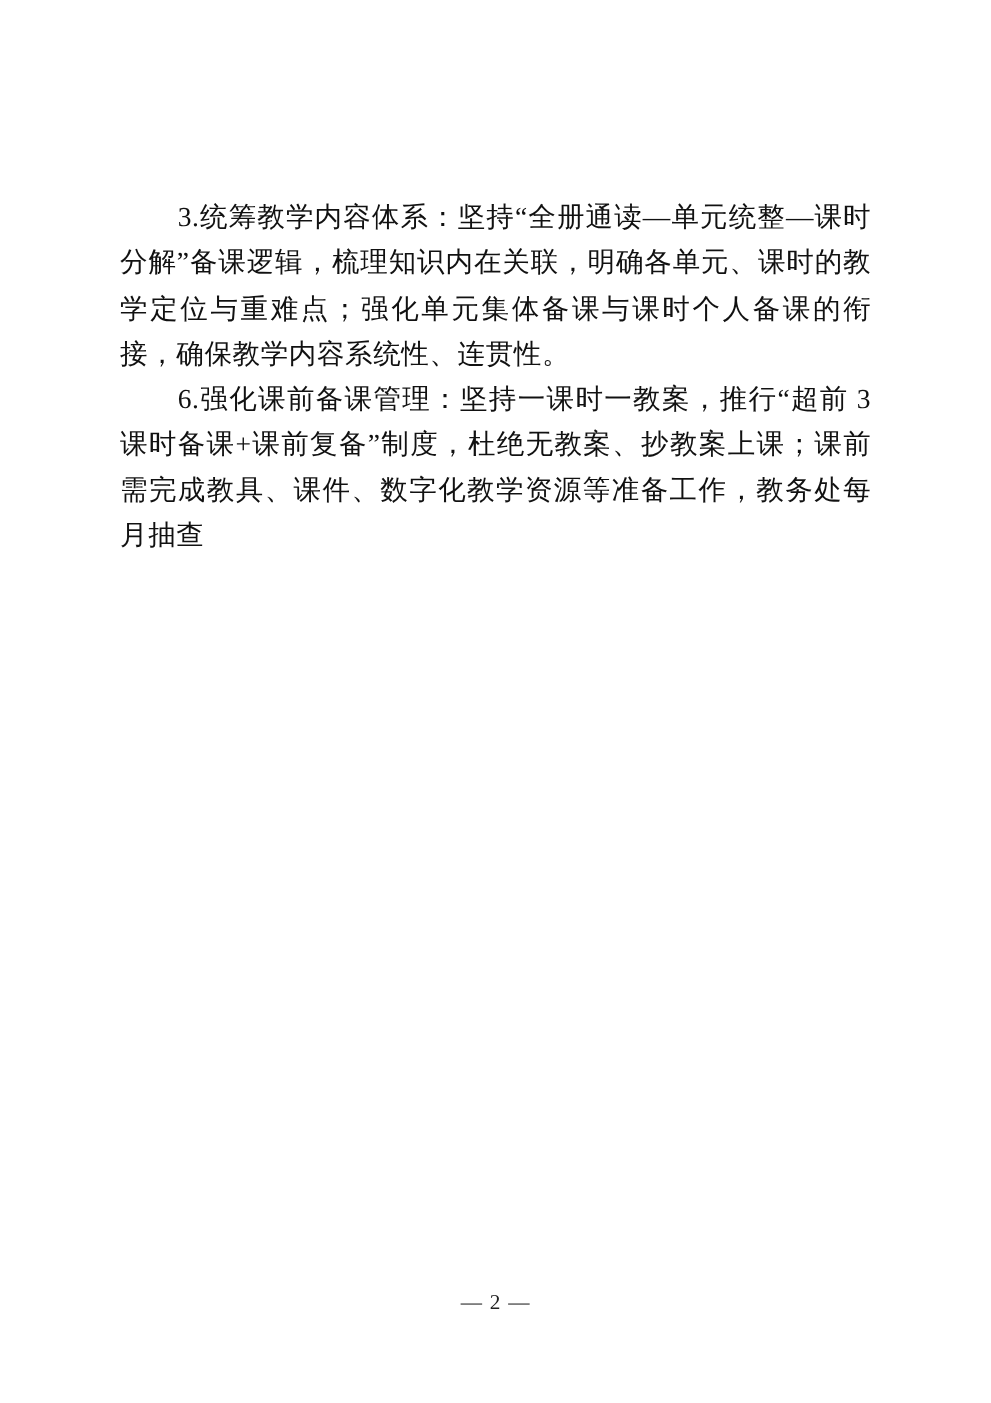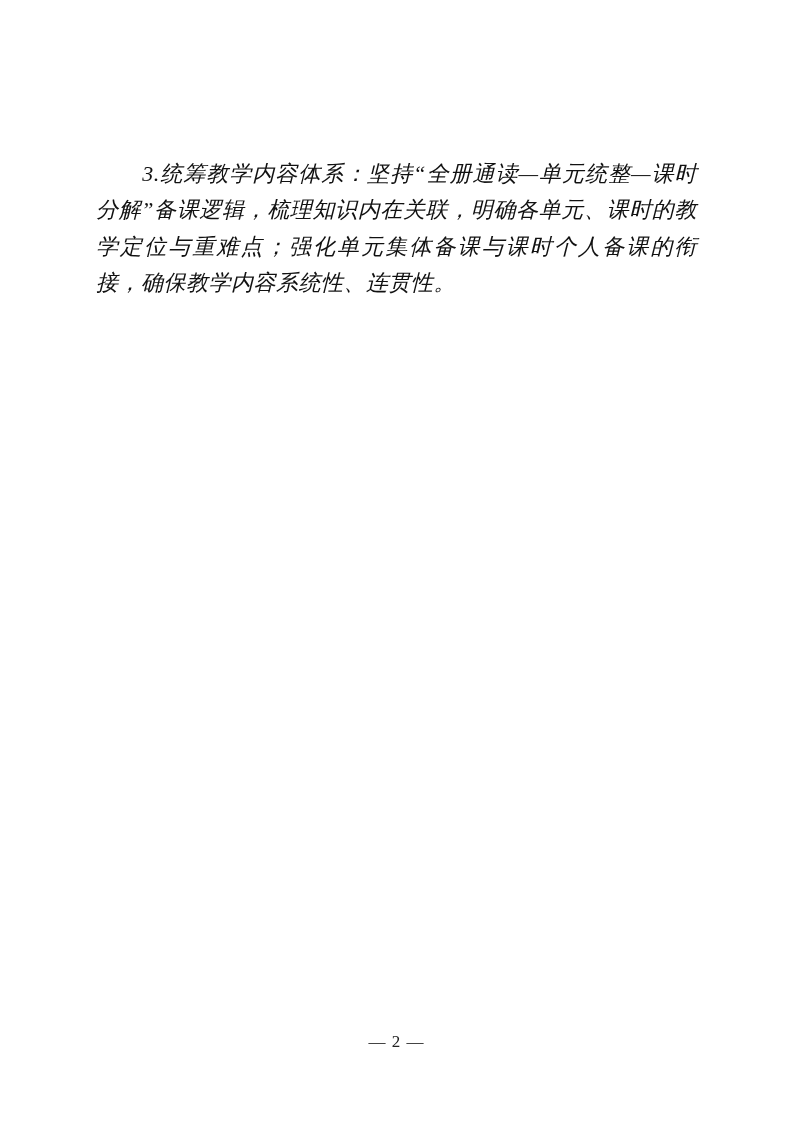--- a/index.html
+++ b/index.html
@@ -14,21 +14,20 @@
     background: #ffffff;
     overflow: hidden;
     font-family: "Liberation Serif", "DejaVu Serif", serif;
     color: #111111;
   }
   .doc-body {
     position: absolute;
     left: 96px;
     top: 156px;
     width: 601px;
-    font-style: italic;
   }
   .doc-body p {
     margin: 0;
     padding: 0;
     font-size: 22px;
     line-height: 36.3px;
     text-align: justify;
     text-justify: inter-ideograph;
     text-indent: 2.1em;
     letter-spacing: 0.5px;
@@ -45,15 +44,16 @@
     color: #222222;
     letter-spacing: 1px;
   }
 </style>
 </head>
 <body>
 
 <div class="page">
   <div class="doc-body">
     <p>3.统筹教学内容体系：坚持“全册通读—单元统整—课时分解”备课逻辑，梳理知识内在关联，明确各单元、课时的教学定位与重难点；强化单元集体备课与课时个人备课的衔接，确保教学内容系统性、连贯性。</p>
+    <p>6.强化课前备课管理：坚持一课时一教案，推行“超前 3 课时备课+课前复备”制度，杜绝无教案、抄教案上课；课前需完成教具、课件、数字化教学资源等准备工作，教务处每月抽查</p>
   </div>
   <div class="page-footer">— 2 —</div>
 </div>
 
 </body></html>

